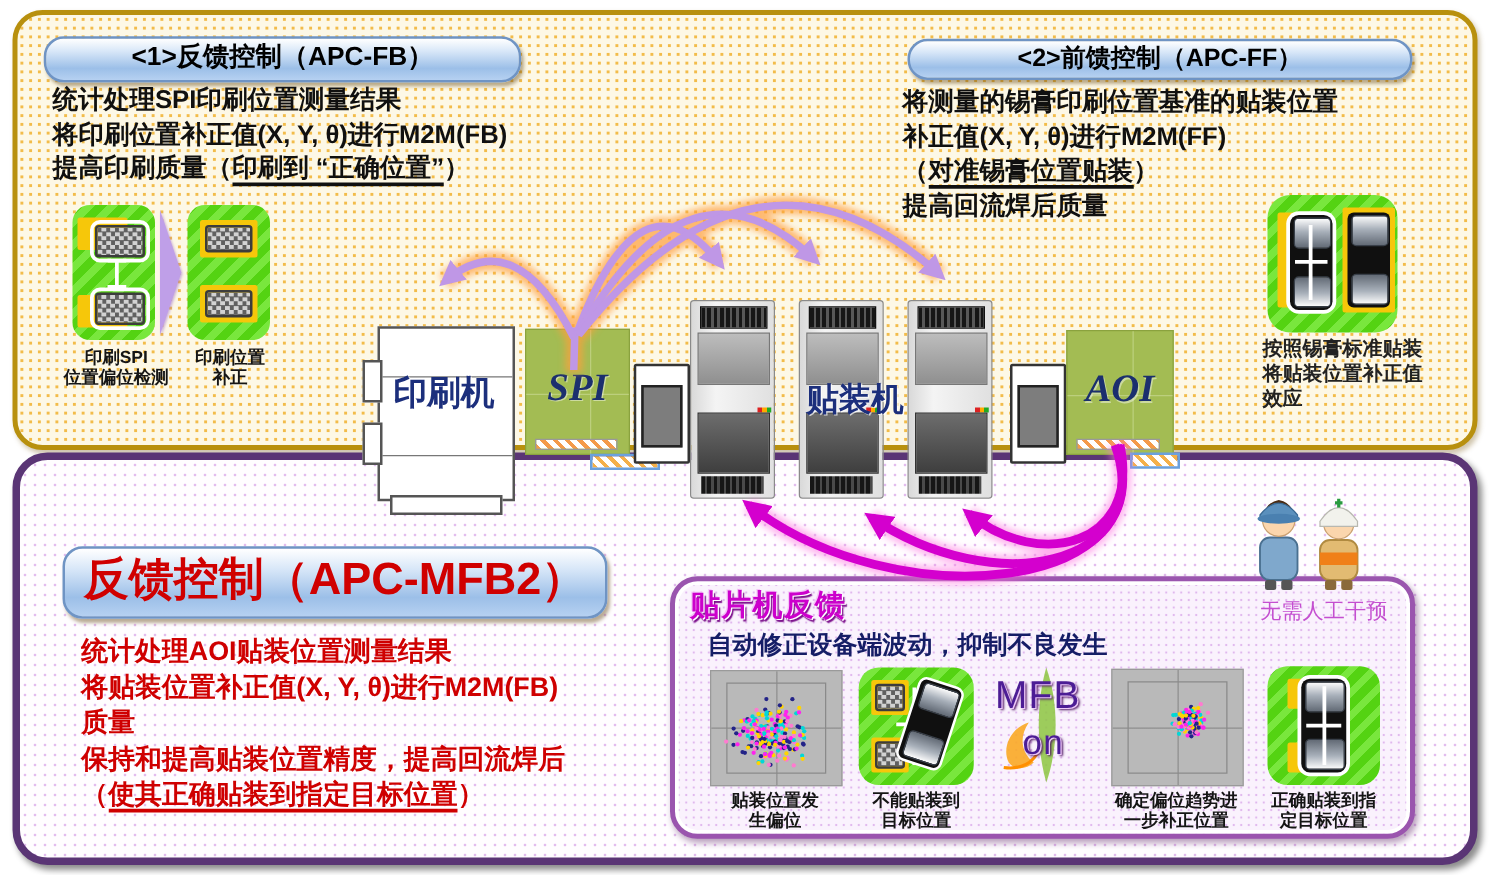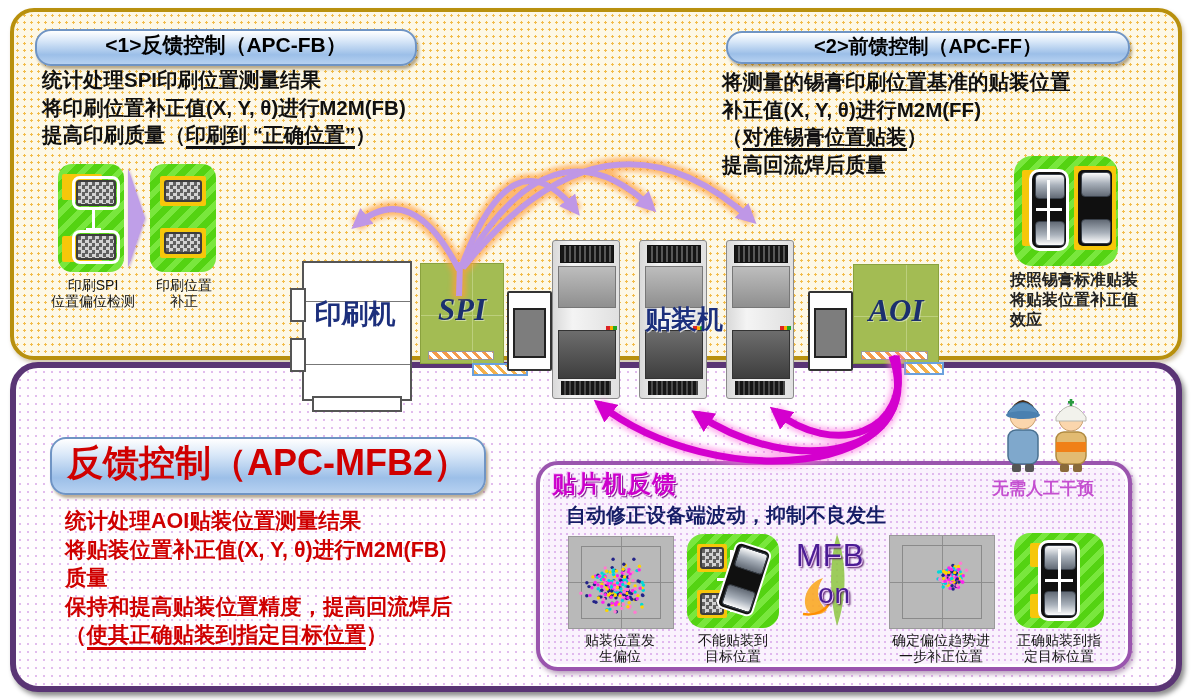--- a/index.html
+++ b/index.html
@@ -17,21 +17,21 @@
 
   
   .pill{border:2px solid #6f94c4;border-radius:16px;
     background:linear-gradient(180deg,#ffffff,#d8e7f8 30%,#9cbfe8 72%,#b6d1f1);
     box-shadow:2px 3px 3px rgba(100,70,20,.45);
     display:flex;align-items:flex-start;justify-content:center;font-weight:bold;color:#000;z-index:4;}
 
   .tblock{font-weight:bold;color:#101010;z-index:4;}
   .tblock .ln{white-space:nowrap;}
   .ul{border-bottom:3px solid currentColor;}
-  .small-label{font-weight:normal;color:#151515;text-align:center;z-index:4;line-height:16px;font-size:14px;}
+  .small-label{font-weight:bold;color:#151515;text-align:center;z-index:4;line-height:16px;font-size:14px;}
 
   
   .gtile{background:repeating-linear-gradient(135deg,#54d312 0 7px,#79e73d 7px 13px);
     border-radius:14px;z-index:4;}
   .pad{position:absolute;background:#f6c70a;border-radius:2px;}
   .pcbChip{position:absolute;background:repeating-conic-gradient(#d2d2d2 0% 25%,#606060 0% 50%) 0 0/7px 7px;
     border:2px solid #3c3c3c;border-radius:3px;}
   .pcbWrap{position:absolute;border:3px solid #fff;border-radius:8px;}
   .chipT{position:absolute;background:#101010;border-radius:5px;}
   .cap{position:absolute;left:8%;width:84%;height:30%;border:1px solid #39404a;border-radius:4px;}
@@ -82,21 +82,21 @@
   .box-title{font-weight:bold;color:#cc00cc;z-index:4;letter-spacing:1px;
     text-shadow:1px 1px 0 #ffffff,2px 2px 1px #7a0d8a,-1px -1px 0 #f4c4f8;}
   .box-subtitle{font-weight:bold;color:#151d66;z-index:4;white-space:nowrap;}
   .scatter{background:#b9b9b9;border:1px solid #9a9a9a;z-index:4;
     background-image:linear-gradient(#8e8e8e,#8e8e8e),linear-gradient(90deg,#8e8e8e,#8e8e8e);
     background-size:100% 1px,1px 100%;background-position:center center;background-repeat:no-repeat;}
   .scatter::before{content:"";position:absolute;left:12%;top:10%;right:12%;bottom:10%;border:1px solid #8a8a8a;}
   .scatter svg{position:absolute;left:0;top:0;}
   .mfb-text{font-weight:normal;color:#4c1d95;z-index:5;letter-spacing:1px;
     text-shadow:1px 1px 0 #ecc8f8,2px 2px 2px #4a0e60;}
-  .workers-label{font-weight:bold;color:#c44fd0;text-align:left;z-index:5;}
+  .workers-label{font-weight:normal;color:#c44fd0;text-align:right;z-index:5;}
   svg.overlay{position:absolute;left:0;top:0;z-index:3;pointer-events:none;}
   svg.deco{position:absolute;z-index:4;pointer-events:none;}
 </style>
 </head>
 <body>
 
 <div id="canvas">
 
   <div class="abs panel-top"></div>
   <div class="abs panel-bottom"></div>

